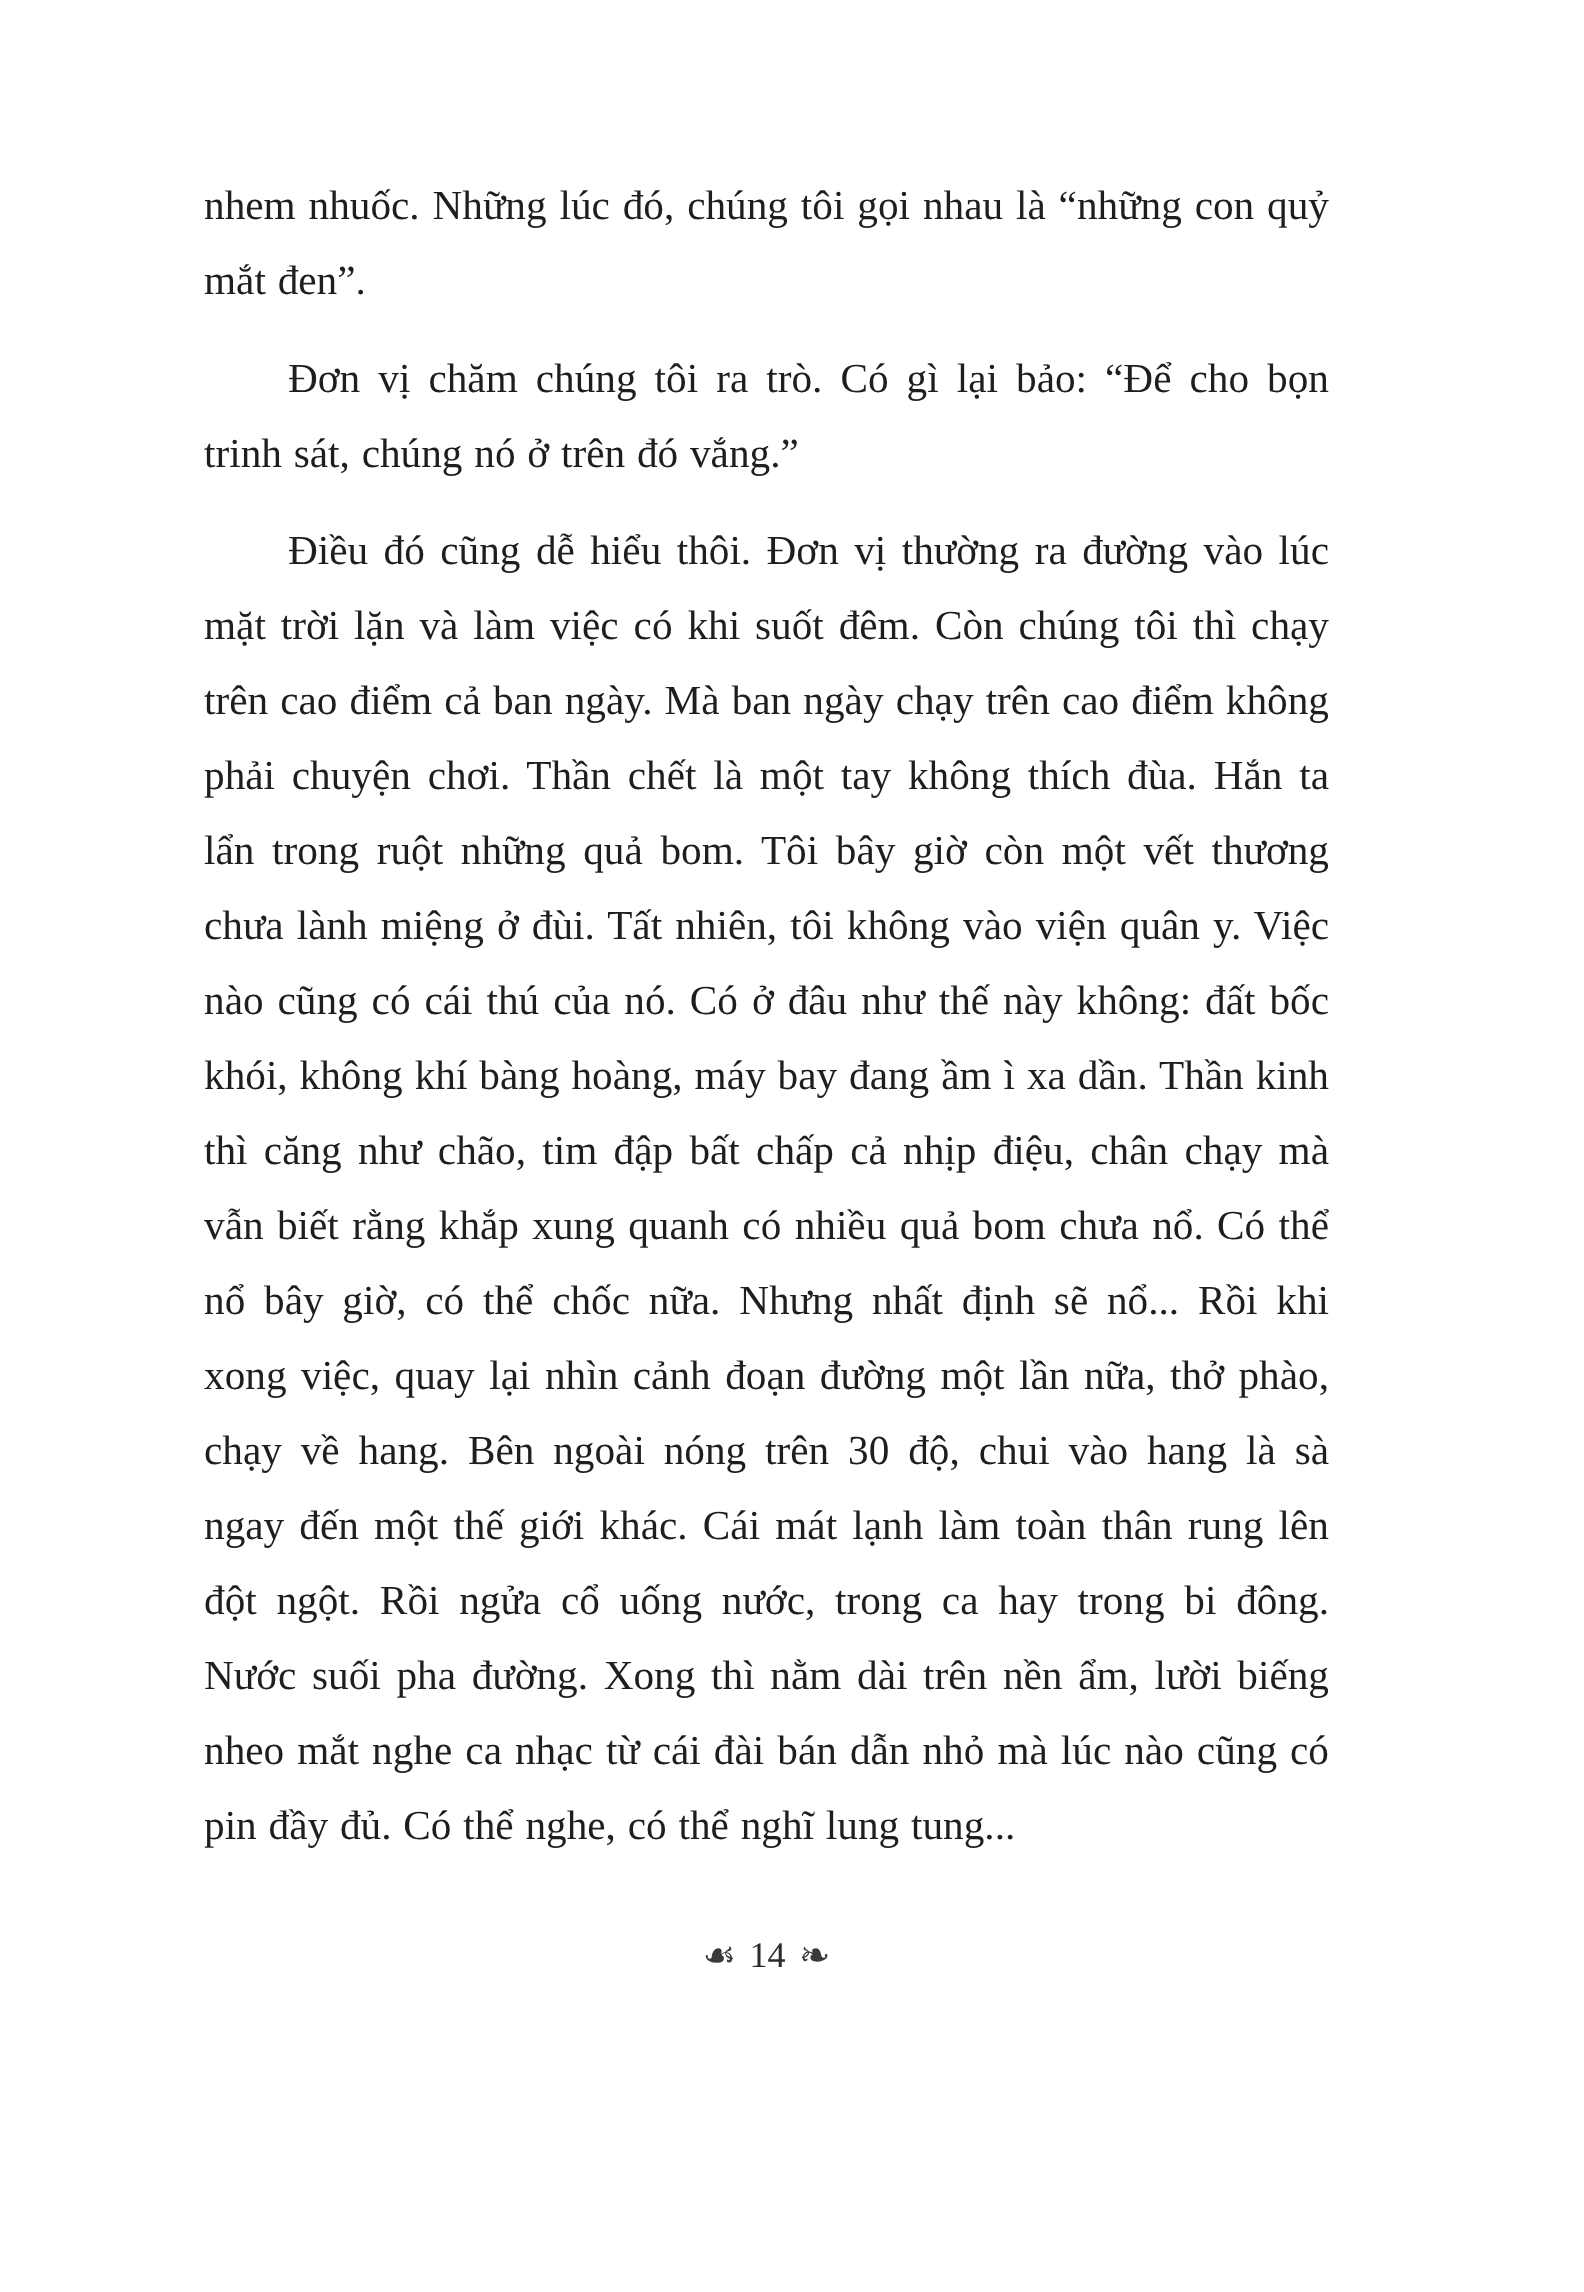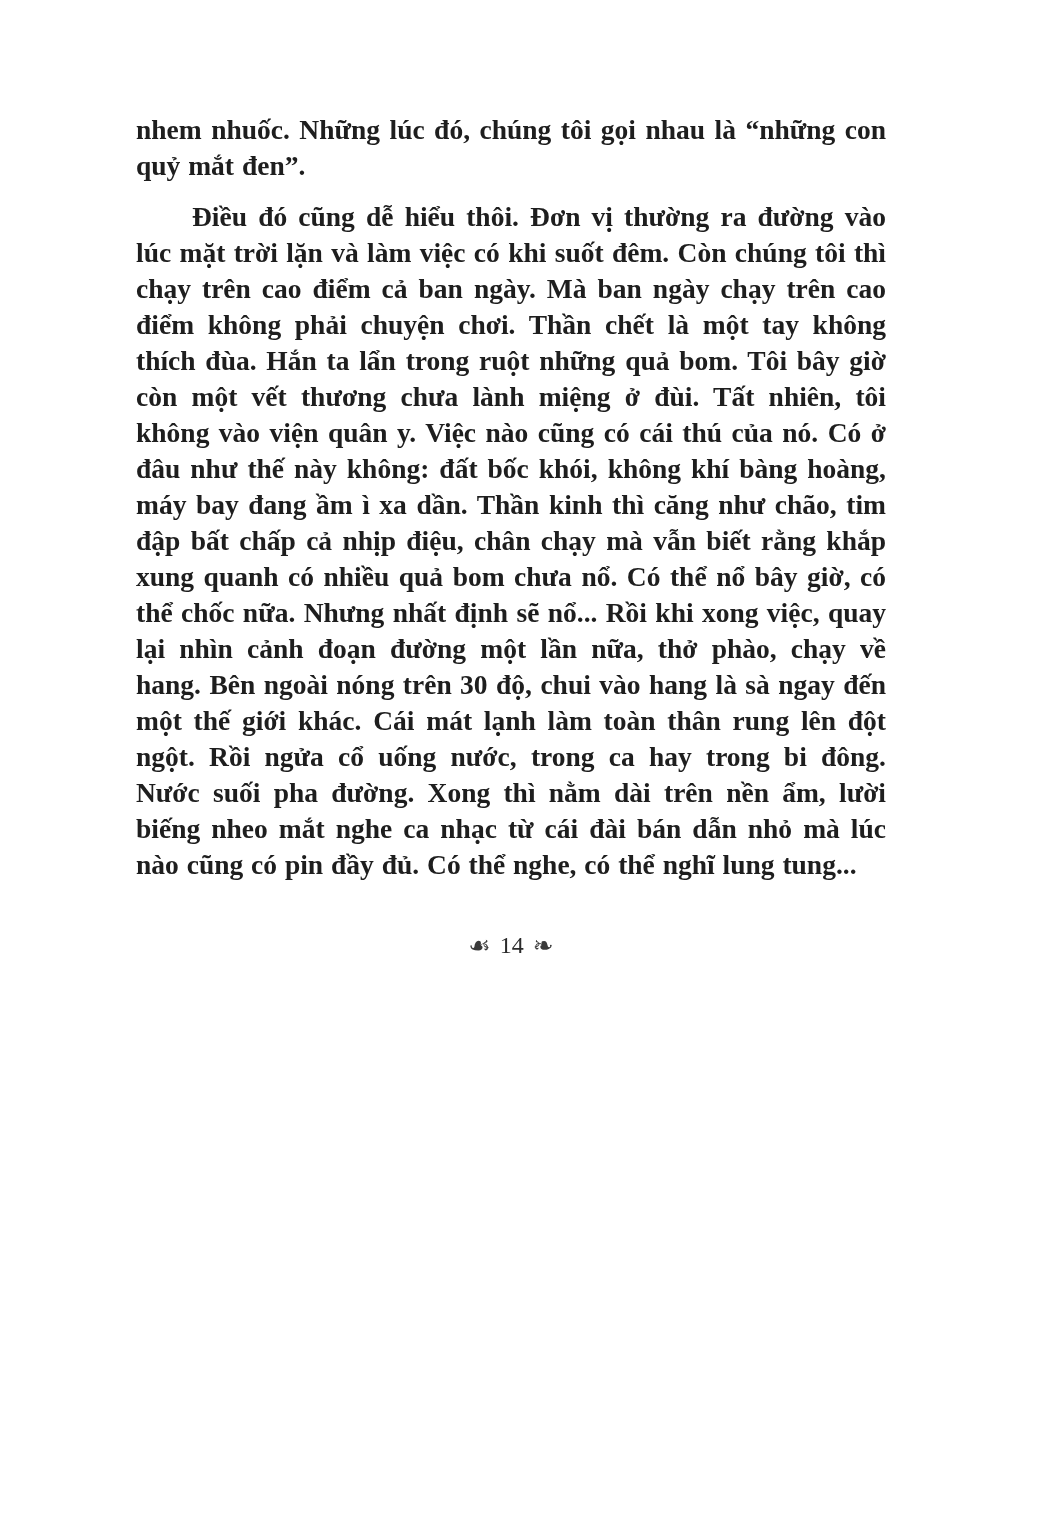--- a/index.html
+++ b/index.html
@@ -17,25 +17,24 @@
     box-sizing: border-box;
     width: 1056px;
     height: 1528px;
     padding: 112px 170px 0 136px;
     color: #1e1e1e;
     background: #ffffff;
   }
   .para {
     margin: 0 0 15px 0;
     font-size: 27.5px;
-    line-height: 36px;
+    line-height: 50px;
     text-align: justify;
     text-indent: 56px;
     word-spacing: 1px;
-    font-weight: bold;
   }
   .para.first {
     text-indent: 0;
   }
   .footer {
     margin-top: 46px;
     display: flex;
     justify-content: center;
     align-items: center;
     gap: 9px;
@@ -50,20 +49,21 @@
     line-height: 25px;
     color: #3a3a3a;
   }
 </style>
 </head>
 <body>
 
 <div class="page">
   <p class="para first">nhem nhuốc. Những lúc đó, chúng tôi gọi nhau là “những con quỷ mắt đen”.</p>
 
+  <p class="para">Đơn vị chăm chúng tôi ra trò. Có gì lại bảo: “Để cho bọn trinh sát, chúng nó ở trên đó vắng.”</p>
 
   <p class="para">Điều đó cũng dễ hiểu thôi. Đơn vị thường ra đường vào lúc mặt trời lặn và làm việc có khi suốt đêm. Còn chúng tôi thì chạy trên cao điểm cả ban ngày. Mà ban ngày chạy trên cao điểm không phải chuyện chơi. Thần chết là một tay không thích đùa. Hắn ta lẩn trong ruột những quả bom. Tôi bây giờ còn một vết thương chưa lành miệng ở đùi. Tất nhiên, tôi không vào viện quân y. Việc nào cũng có cái thú của nó. Có ở đâu như thế này không: đất bốc khói, không khí bàng hoàng, máy bay đang ầm ì xa dần. Thần kinh thì căng như chão, tim đập bất chấp cả nhịp điệu, chân chạy mà vẫn biết rằng khắp xung quanh có nhiều quả bom chưa nổ. Có thể nổ bây giờ, có thể chốc nữa. Nhưng nhất định sẽ nổ... Rồi khi xong việc, quay lại nhìn cảnh đoạn đường một lần nữa, thở phào, chạy về hang. Bên ngoài nóng trên 30 độ, chui vào hang là sà ngay đến một thế giới khác. Cái mát lạnh làm toàn thân rung lên đột ngột. Rồi ngửa cổ uống nước, trong ca hay trong bi đông. Nước suối pha đường. Xong thì nằm dài trên nền ẩm, lười biếng nheo mắt nghe ca nhạc từ cái đài bán dẫn nhỏ mà lúc nào cũng có pin đầy đủ. Có thể nghe, có thể nghĩ lung tung...</p>
 
   <div class="footer">
     <span class="ornament">☙</span>
     <span class="page-number">14</span>
     <span class="ornament">❧</span>
   </div>
 </div>
 

